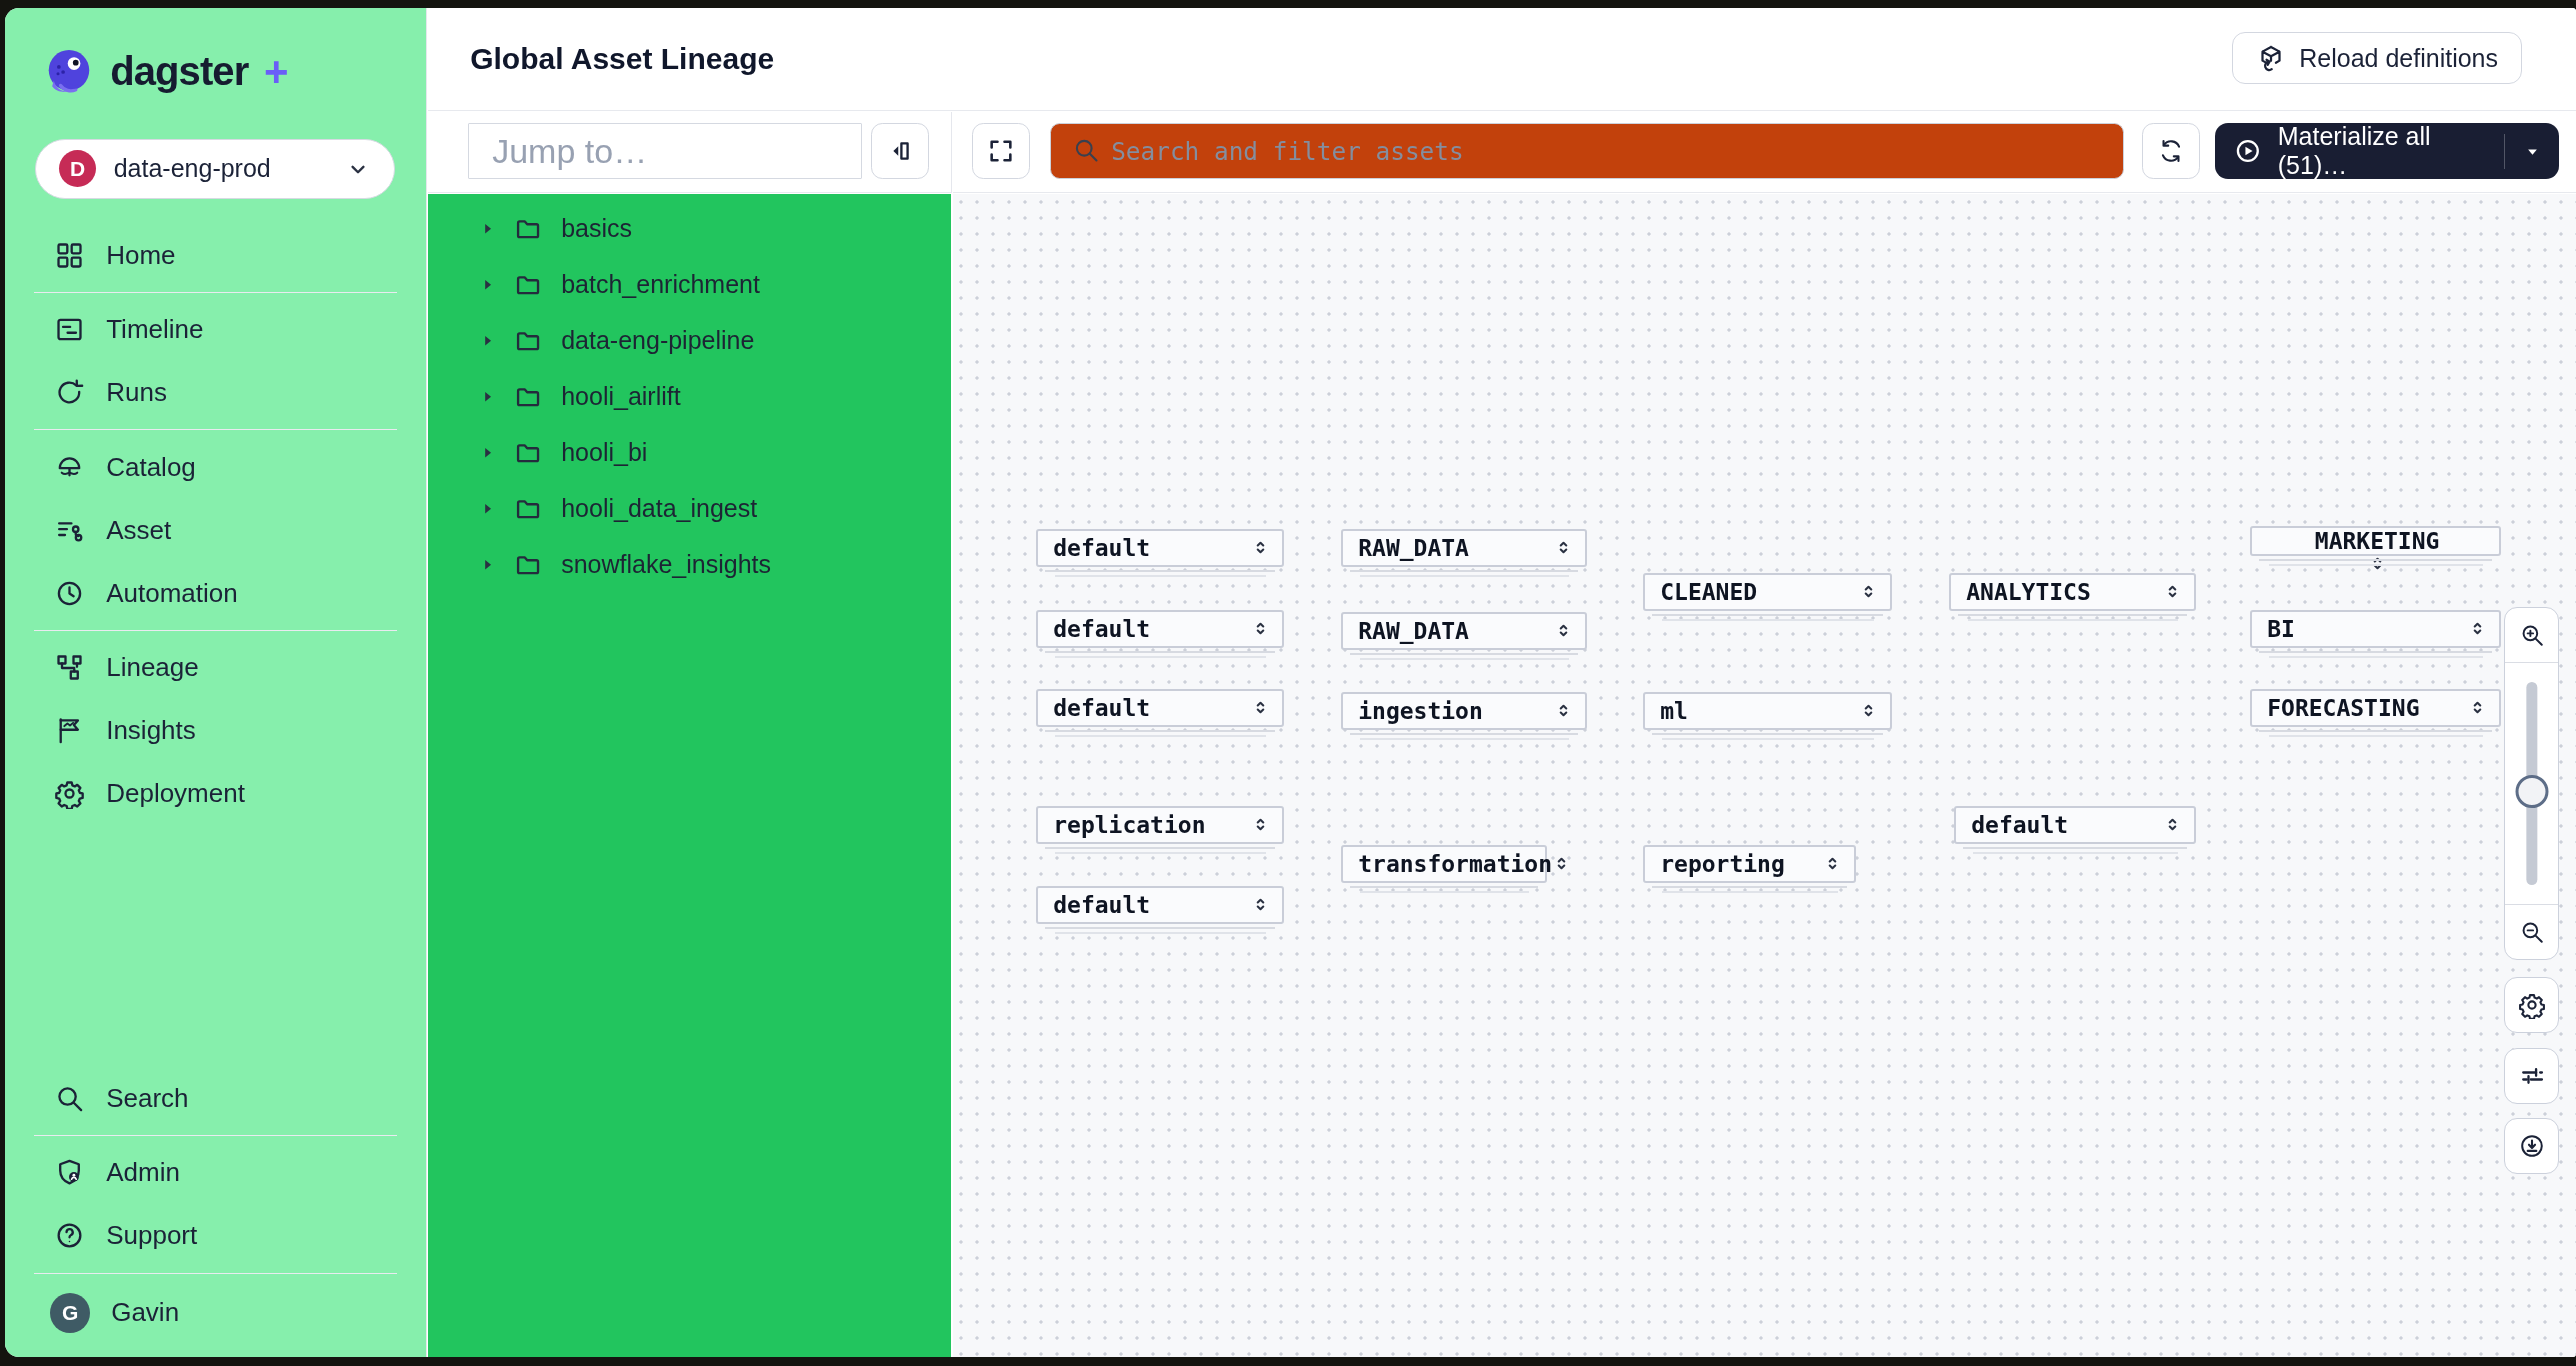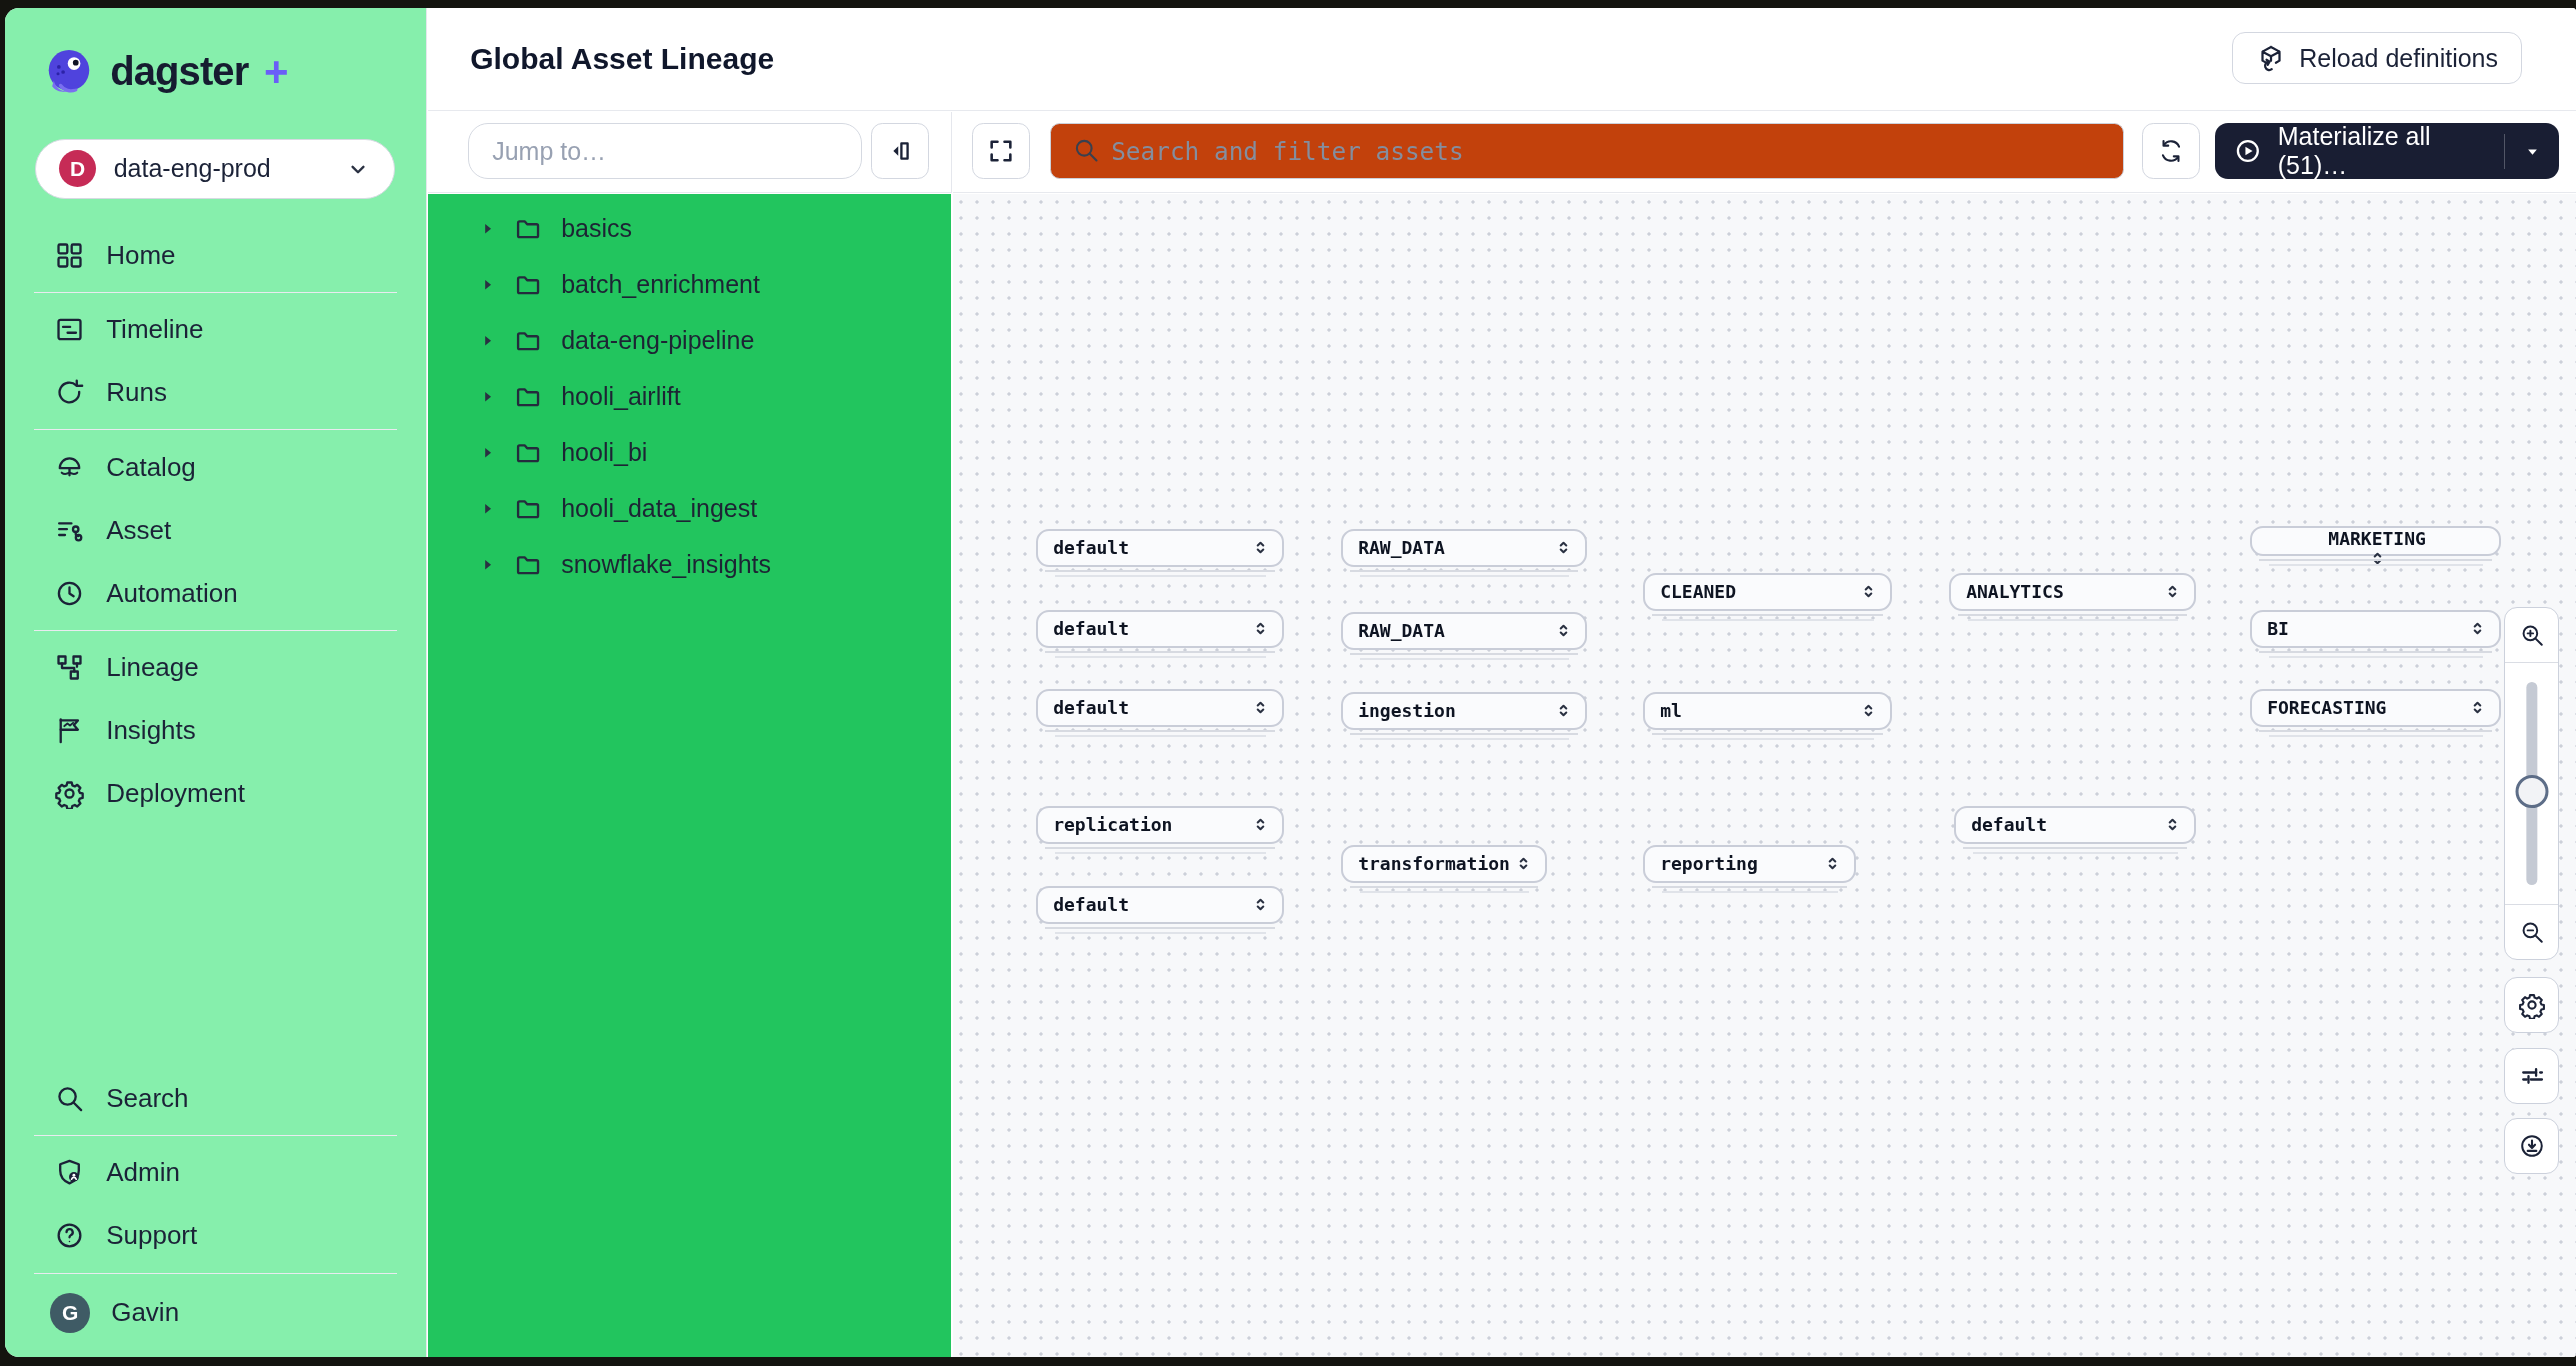--- a/index.html
+++ b/index.html
@@ -24,21 +24,21 @@
   .user-name{font-size:26px;color:#1b2237;}
   
   .hdr{position:absolute;left:423px;right:0;top:0;height:102px;background:#fff;border-bottom:1.7px solid #e7e9ee;}
   .page-title{position:absolute;left:42px;top:50%;transform:translateY(-50%);font-size:30px;font-weight:700;color:#10172b;}
   .reload-btn{position:absolute;right:54px;top:24.4px;height:52px;border:1.7px solid #d3d7e0;border-radius:13px;background:#fff;display:flex;align-items:center;gap:13px;padding:0 23px;font-size:25px;color:#1b2237;cursor:pointer;}
   .bicon{width:30px;height:30px;color:#1b2237;display:flex;}
   .bicon svg{width:100%;height:100%;}
   
   .tb-left{position:absolute;left:423px;top:104px;width:523px;height:80px;background:#fff;border-bottom:1.7px solid #e7e9ee;border-right:1.7px solid #e5e7ed;}
   .tb-right{position:absolute;left:948px;right:0;top:104px;height:80px;background:#fff;border-bottom:1.7px solid #e7e9ee;}
-  .jump-input{position:absolute;left:40px;top:11.3px;width:394px;height:56px;border:1.7px solid #d5d9e1;border-radius:20px;font-size:25px;padding:0 23px;color:#1b2237;outline:none;box-sizing:border-box;font-family:"Liberation Sans",sans-serif;}
+  .jump-input{position:absolute;left:40px;top:11.3px;width:394px;height:56px;border:1.7px solid #d5d9e1;border-radius:1px;font-size:34px;padding:0 23px;color:#1b2237;outline:none;box-sizing:border-box;font-family:"Liberation Sans",sans-serif;}
   .jump-input::placeholder{color:#98a1b2;}
   .sq-btn{position:absolute;top:11.3px;width:58px;height:56px;border:1.7px solid #d3d7e0;border-radius:11.3px;background:#fff;display:flex;align-items:center;justify-content:center;cursor:pointer;box-sizing:border-box;}
   .sq-btn .bicon{width:28px;height:28px;}
   .search-wrap{position:absolute;left:97px;top:11.3px;width:1074px;height:56px;border:1.7px solid #ccd1db;border-radius:9.6px;box-sizing:border-box;background:#c2410c;}
   .search-wrap .bicon{position:absolute;left:21px;top:12.2px;width:28px;height:28px;color:#39404f;}
   .search-input{position:absolute;left:58px;right:8.7px;top:0;height:52px;border:none;outline:none;font-family:"DejaVu Sans Mono",monospace;font-size:24.4px;color:#1b2237;background:transparent;}
   .search-input::placeholder{color:#848e9f;}
   .mat-btn{position:absolute;right:16.6px;top:11.3px;width:344px;height:56px;background:#191e33;border-radius:13px;display:flex;align-items:center;cursor:pointer;}
   .mat-main{flex:1;display:flex;align-items:center;gap:15.7px;padding-left:19px;}
   .mat-label{color:#fff;font-size:25px;}
@@ -47,21 +47,21 @@
   .mat-caret svg{width:19px;height:19px;}
   
   .tree{position:absolute;left:423px;top:186px;width:523px;bottom:0;background:#22c55e;padding-top:7px;}
   .tree-row{height:56px;display:flex;align-items:center;cursor:pointer;}
   .caret{width:17.5px;height:17.5px;color:#2a3142;margin-left:51px;flex:none;display:flex;}
   .ficon{width:28px;height:28px;color:#242b3d;margin-left:17.5px;flex:none;display:flex;}
   .flabel{font-size:25px;color:#1d2434;margin-left:19px;}
   
   .canvas{position:absolute;left:948px;right:0;top:186px;bottom:0;background:#f7f8fa;background-image:radial-gradient(circle,#ccd0d9 1.5px,transparent 1.7px);background-size:16px 16px;}
   .overlay{position:absolute;inset:0;pointer-events:none;}
-  .gnode{position:absolute;box-sizing:border-box;border:2.2px solid #c9cdd8;border-radius:13px;background:#fafbfd;display:flex;align-items:center;justify-content:space-between;padding:0 12.2px 0 15px;font-family:"DejaVu Sans Mono",monospace;font-size:18px;font-weight:700;color:#0e1422;cursor:pointer;}
+  .gnode{position:absolute;box-sizing:border-box;border:2.2px solid #c9cdd8;border-radius:3px;background:#fafbfd;display:flex;align-items:center;justify-content:space-between;padding:0 12.2px 0 15px;font-family:"DejaVu Sans Mono",monospace;font-size:23px;font-weight:700;color:#0e1422;cursor:pointer;}
   .gnode::after{content:'';position:absolute;left:7px;right:7px;bottom:-7px;border-top:2.6px solid #d7dae1;}
   .gnode::before{content:'';position:absolute;left:16.6px;right:16.6px;bottom:-12.2px;border-top:2.6px solid #e0e3e9;}
   .unfold{width:19px;height:19px;color:#2a3142;flex:none;display:flex;}
   .unfold svg{width:100%;height:100%;}
   
   .zoomctl{position:absolute;right:16.6px;top:599px;width:55px;height:353px;border:1.7px solid #ccd1dc;border-radius:13px;background:#fff;box-sizing:border-box;display:flex;flex-direction:column;}
   .zbtn{height:54px;display:flex;align-items:center;justify-content:center;cursor:pointer;}
   .zbtn .bicon{width:26px;height:26px;}
   .ztop{border-bottom:1.7px solid #dadde4;}
   .zbot{border-top:1.7px solid #dadde4;}

